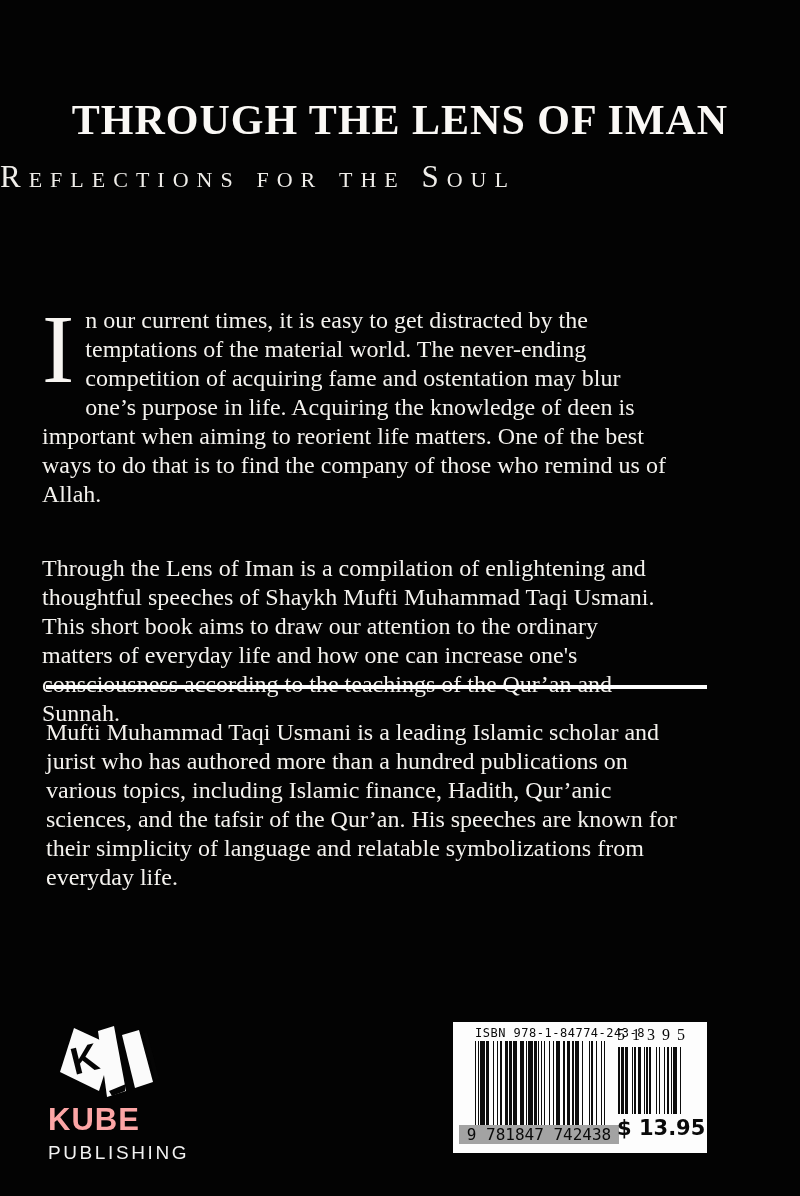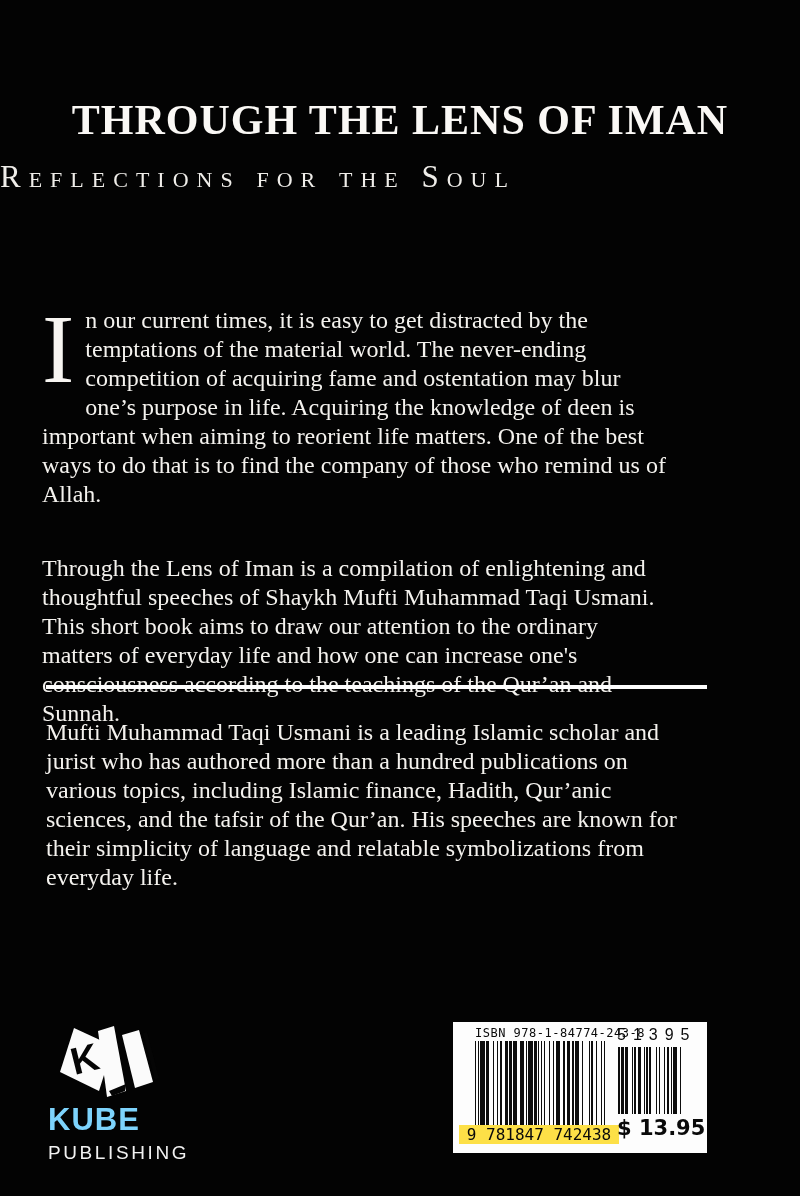--- a/index.html
+++ b/index.html
@@ -34,45 +34,45 @@
   }
   .bio {
     position:absolute; left:42px; top:714px; width:706px;
     font-size:24px; line-height:29px; white-space:pre-line; margin:4px;
   }
   
   .publisher { position:absolute; left:40px; top:1020px; width:170px; }
   .logo-mark { display:block; margin-left:6px; }
   .pub-name {
     font-family:"Liberation Sans", sans-serif; font-weight:700;
-    font-size:31px; letter-spacing:1px; margin:2px 0 0 8px; color:#7dd3fc;
+    font-size:31px; letter-spacing:1px; margin:2px 0 0 8px; color:#fca5a5;
   }
   .pub-tag {
     font-family:"Liberation Sans", sans-serif; font-weight:400;
     font-size:19px; letter-spacing:2.6px; margin:4px 0 0 8px; color:#f2f2f2;
   }
   
   .barcode-box {
     position:absolute; left:453px; top:1022px; width:254px; height:131px;
     background:#fdfdfd; color:#0a0a0a;
   }
   .isbn {
     position:absolute; left:22px; top:4px; width:130px; text-align:center;
     font-family:"DejaVu Sans Mono", monospace; font-size:12px;
     letter-spacing:0.5px; white-space:nowrap;
   }
   .bars-main { position:absolute; left:22px; top:19px; }
   .ean-digits {
     position:absolute; left:6px; top:103px; width:160px; text-align:center;
-    background:#fde047; font-family:"DejaVu Sans Mono", monospace;
+    background:#a3a3a3; font-family:"DejaVu Sans Mono", monospace;
     font-size:16px; white-space:nowrap;
   }
   .supp { position:absolute; left:164px; top:4px; width:64px; }
   .supp-digits {
-    text-align:left; font-family:Liberation Sans, sans-serif;
+    text-align:left; font-family:Liberation Serif, serif;
     font-size:16px; letter-spacing:7px; margin-right:-7px; white-space:nowrap;
   }
   .bars-supp { margin-top:3px; height:67px; }
   .price {
     font-family:"DejaVu Sans", sans-serif; font-weight:700; font-size:21px;
     margin-top:2px; white-space:nowrap;
   }
   svg rect { shape-rendering:crispEdges; }
 </style>
 </head>

